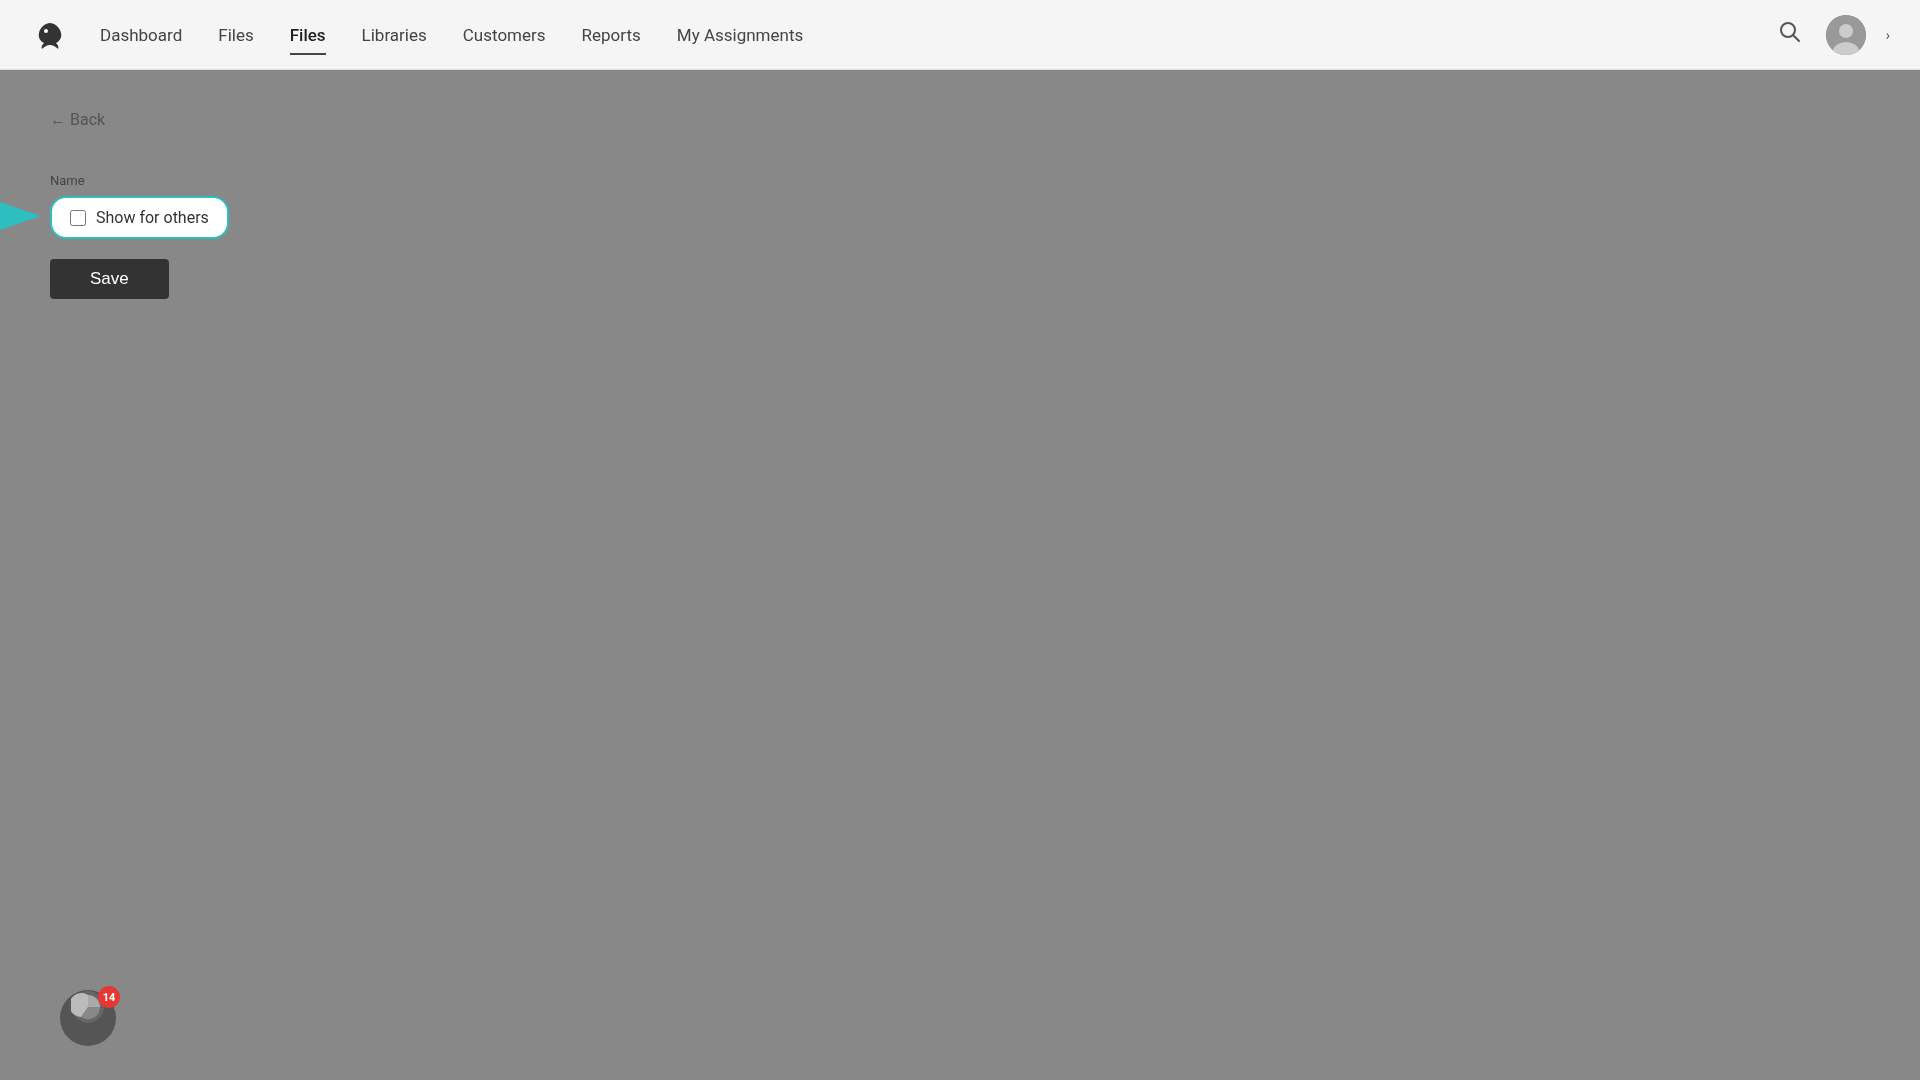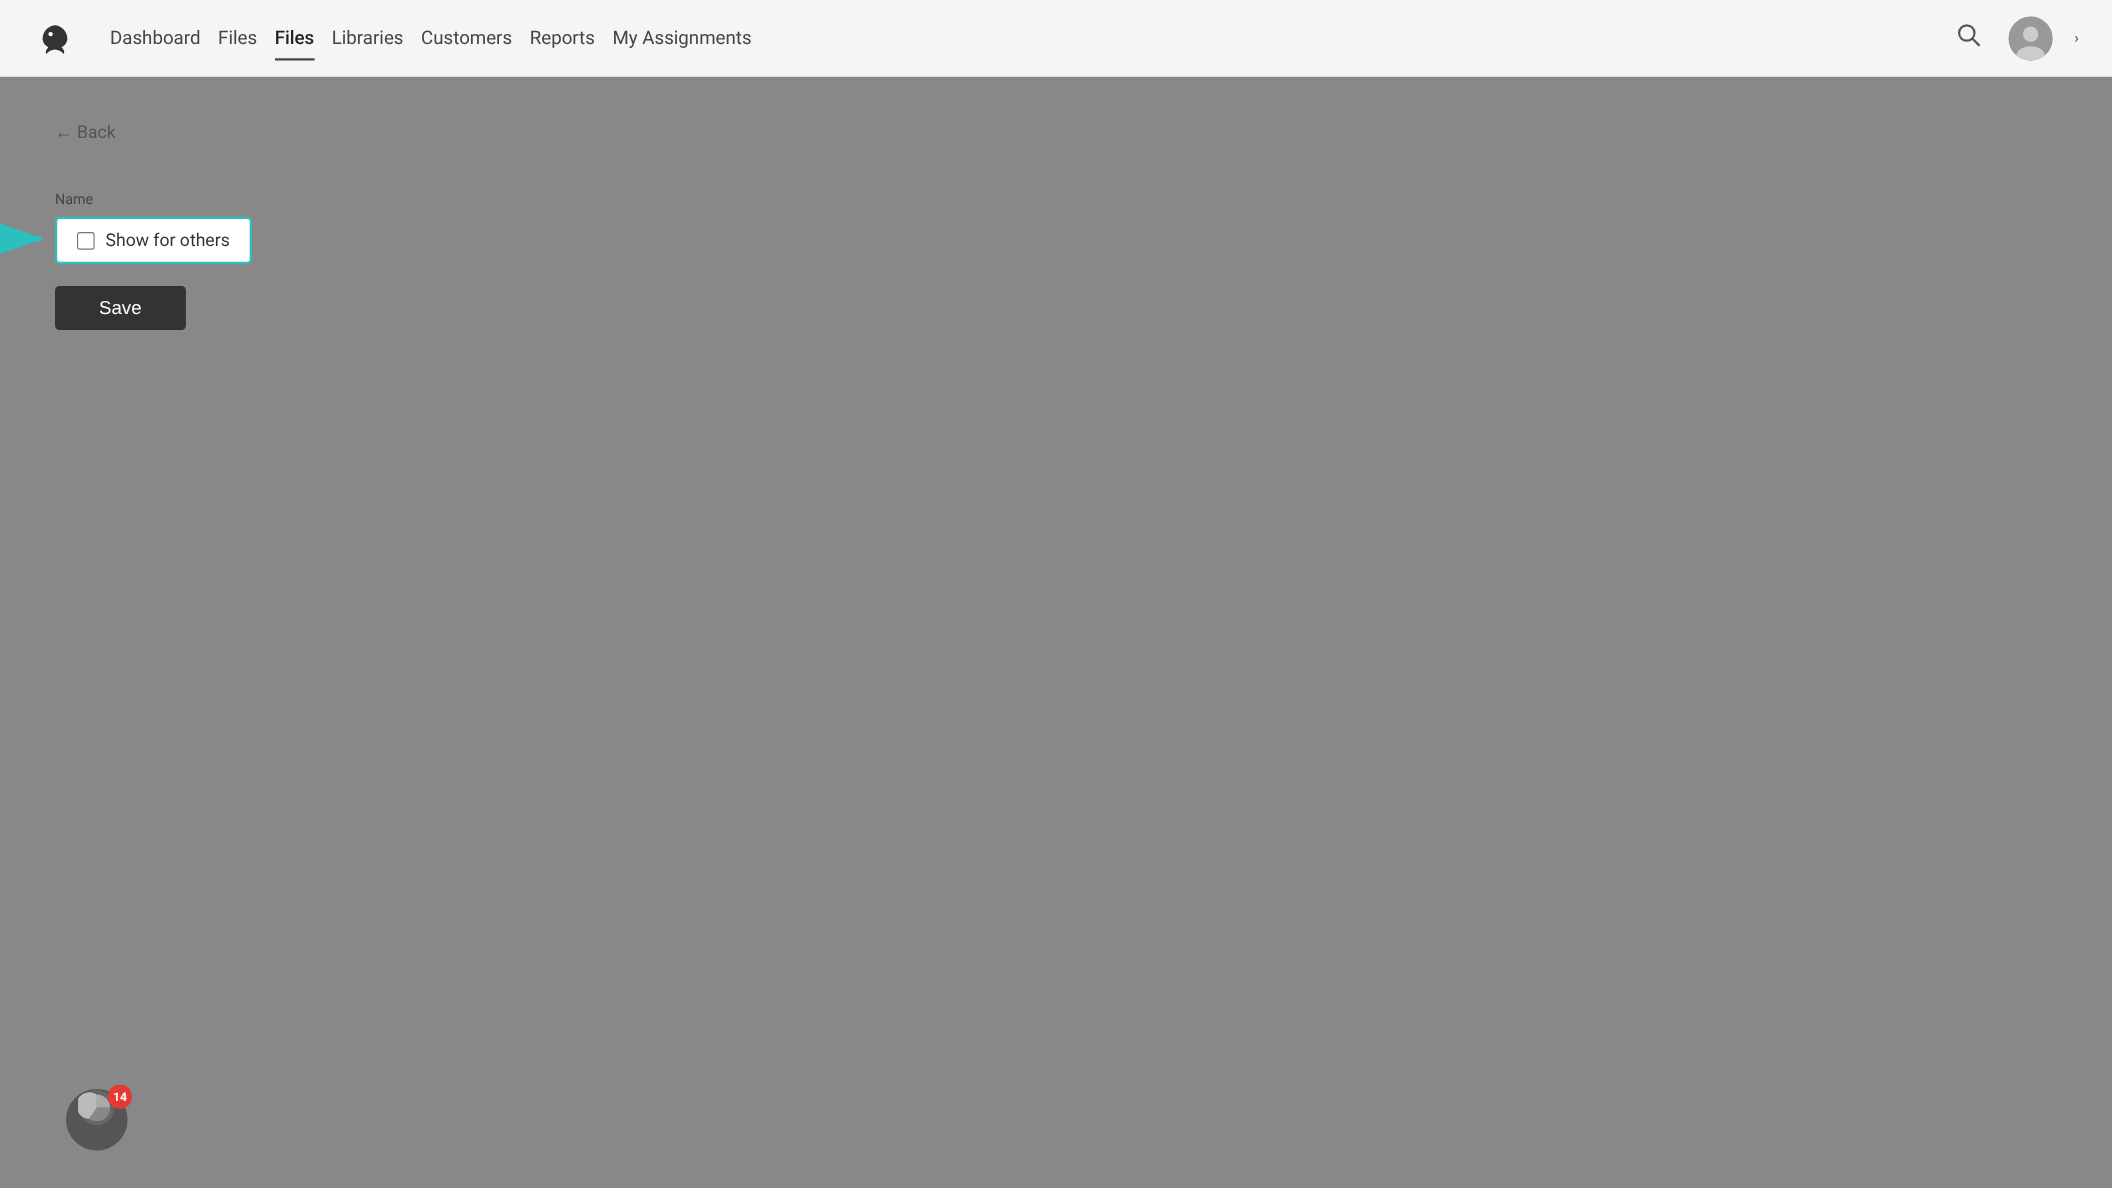--- a/index.html
+++ b/index.html
@@ -40,21 +40,21 @@
     }
 
     .navbar-logo svg {
       width: 36px;
       height: 36px;
     }
 
     .navbar-nav {
       display: flex;
       align-items: center;
-      gap: 16px;
+      gap: 36px;
       flex: 1;
     }
 
     .nav-item {
       font-size: 17px;
       color: #444;
       cursor: pointer;
       text-decoration: none;
       padding: 5px 0;
       position: relative;
@@ -155,21 +155,21 @@
       margin-bottom: 12px;
     }
 
     
     .checkbox-container {
       display: inline-flex;
       align-items: center;
       gap: 10px;
       background-color: #fff;
       border: 2px solid #2bbfbf;
-      border-radius: 4px;
+      border-radius: 16px;
       padding: 10px 18px;
       cursor: pointer;
       margin-bottom: 20px;
     }
 
     .checkbox-container input[type="checkbox"] {
       width: 16px;
       height: 16px;
       cursor: pointer;
       accent-color: #2bbfbf;

